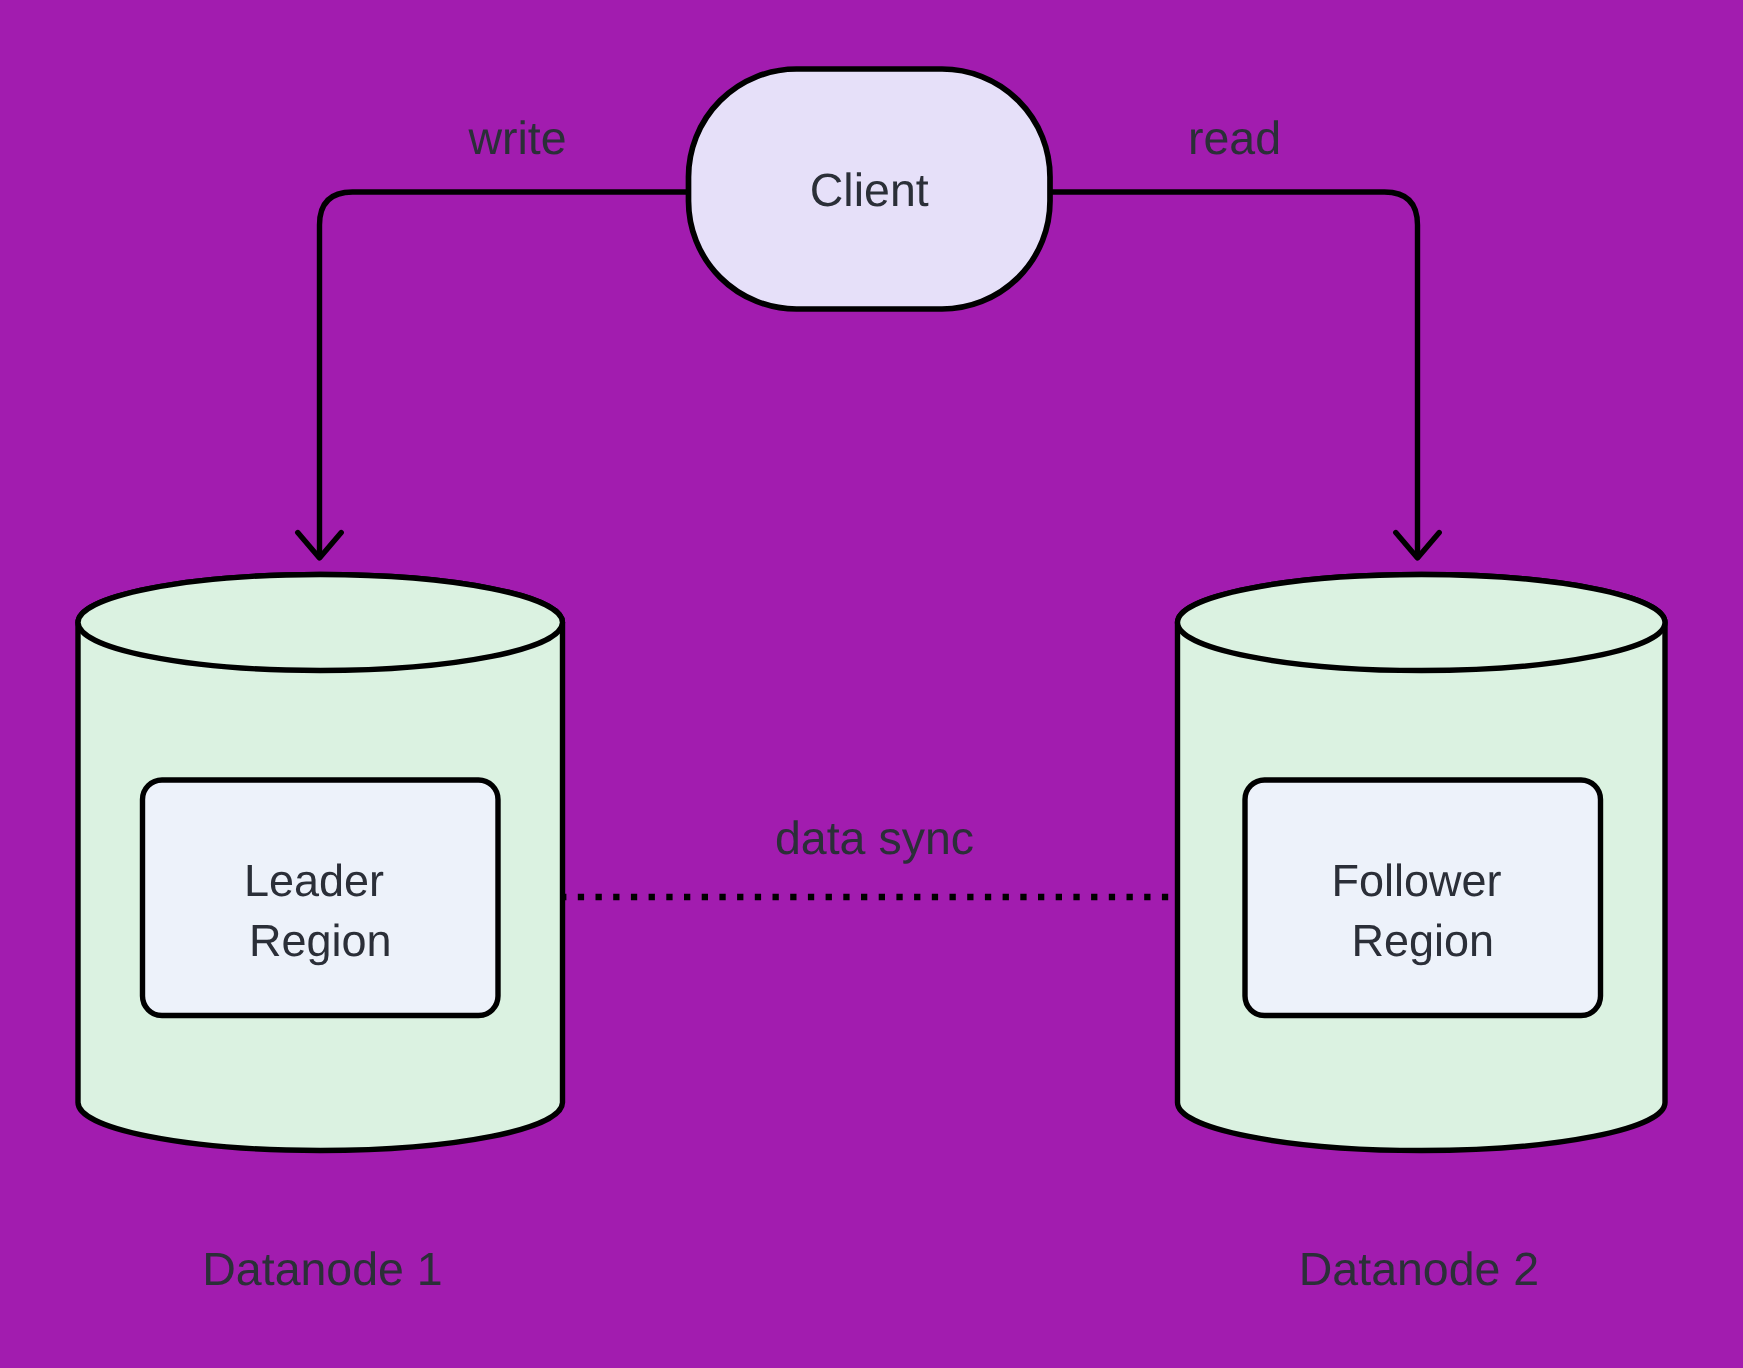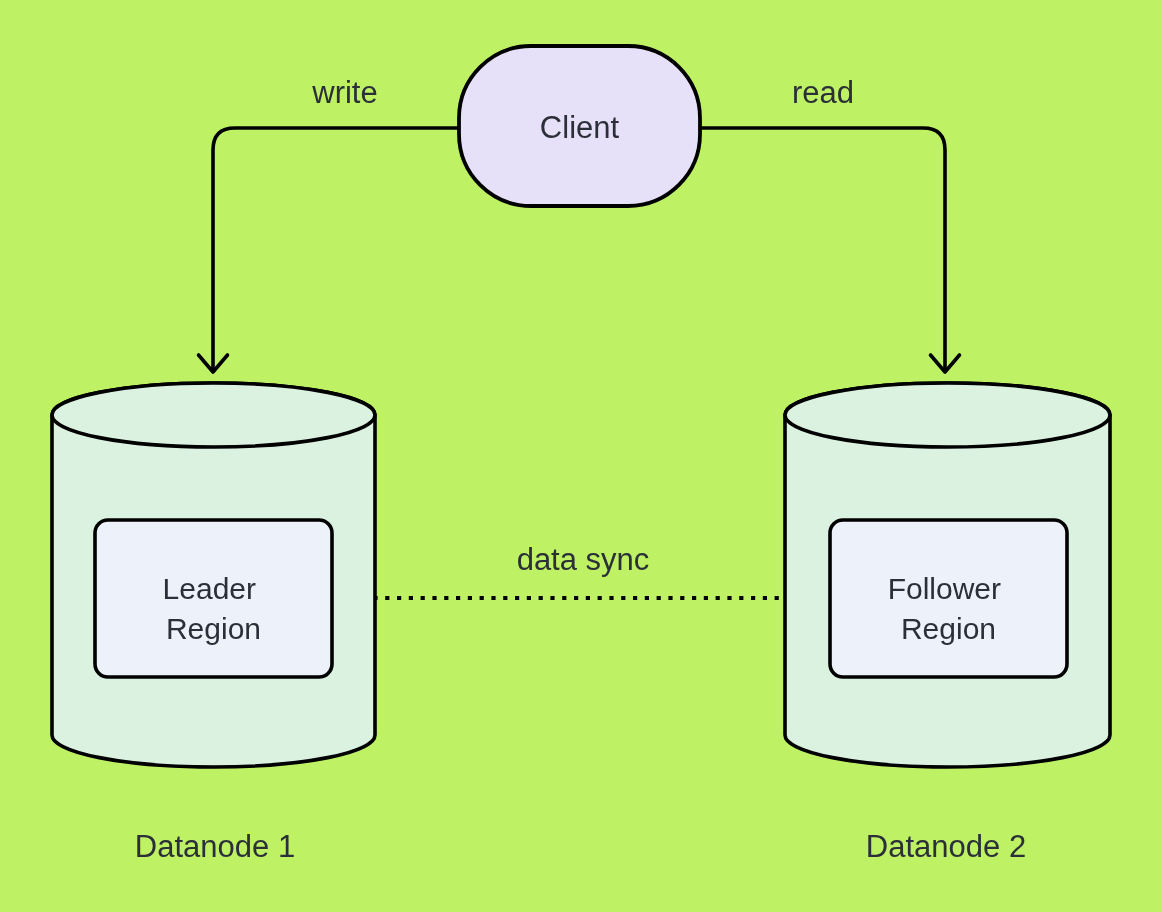--- a/index.html
+++ b/index.html
@@ -3,21 +3,21 @@
 <meta charset="utf-8">
 <style>
   html, body {
     margin: 0;
     padding: 0;
     background: #ffffff;
   }
   .canvas-wrap {
     width: 1162px;
     height: 912px;
-    background: #bef264;
+    background: #a21caf;
     position: relative;
     overflow: hidden;
   }
   svg {
     display: block;
   }
   text {
     font-family: "Liberation Sans", sans-serif;
     fill: #2b2f38;
   }

